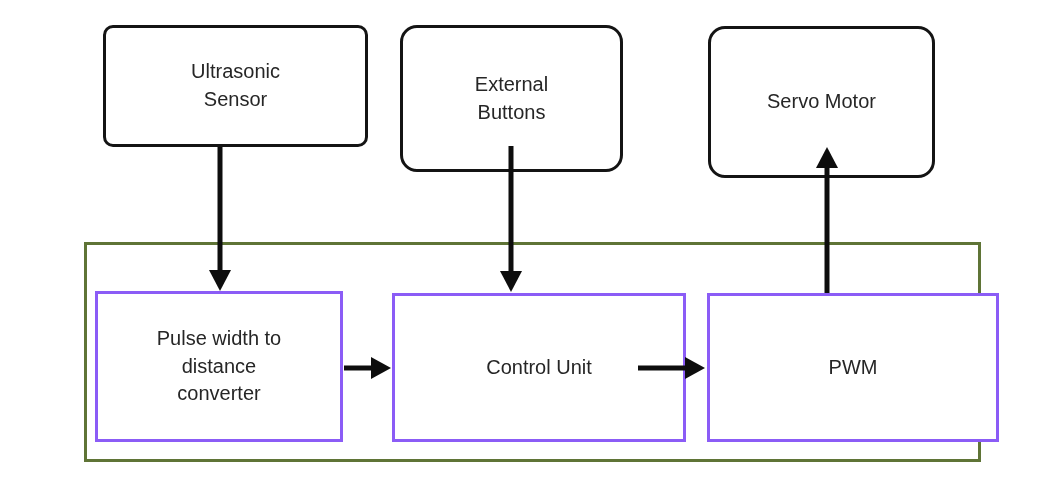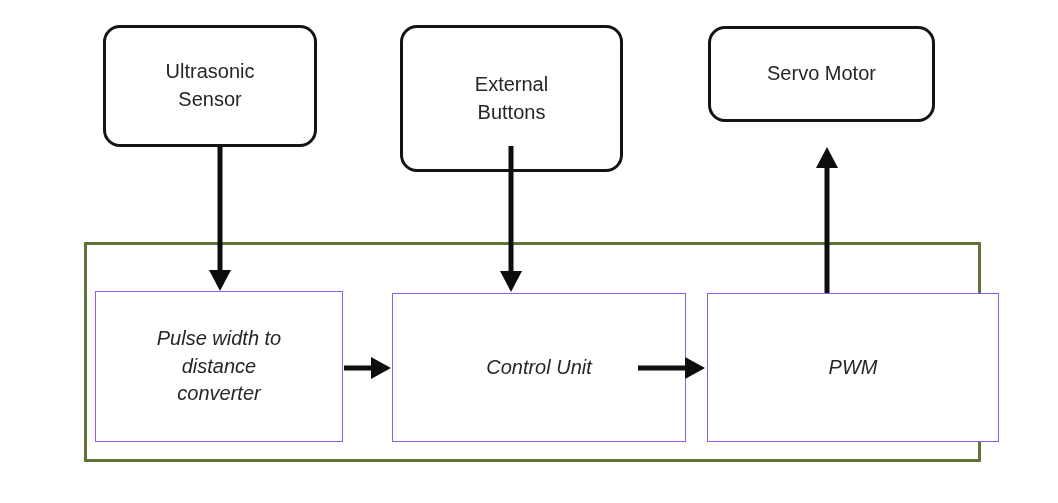--- a/index.html
+++ b/index.html
@@ -26,37 +26,36 @@
     font-size: 20px;
     line-height: 1.38;
     white-space: pre-line;
     box-sizing: border-box;
   }
   .rounded {
     border: 3.5px solid #141414;
     border-radius: 17px;
   }
   .green {
-    border: 1px solid #8b5cf6;
-    font-style: italic;
+    border: 3px solid #8b5cf6;
   }
   .boundary {
     position: absolute;
     left: 84px;
     top: 242px;
     width: 897px;
     height: 220px;
     border: 3px solid #5f7436;
     box-sizing: border-box;
     background: transparent;
   }
   
-  .b-ultrasonic { left: 103px; top: 25px;  width: 214px; height: 122px; }
+  .b-ultrasonic { left: 103px; top: 25px;  width: 265px; height: 122px; border-radius: 10px; }
   .b-buttons    { left: 400px; top: 25px;  width: 223px; height: 147px; }
-  .b-servo      { left: 708px; top: 26px;  width: 227px; height: 96px; }
+  .b-servo      { left: 708px; top: 26px;  width: 227px; height: 152px; }
   
   .b-pulse      { left: 95px;  top: 291px; width: 248px; height: 151px; }
   .b-control    { left: 392px; top: 293px; width: 294px; height: 149px; text-align: center; }
   .b-pwm        { left: 707px; top: 293px; width: 292px; height: 149px; }
   .arrows {
     position: absolute;
     left: 0;
     top: 0;
     width: 1058px;
     height: 503px;

